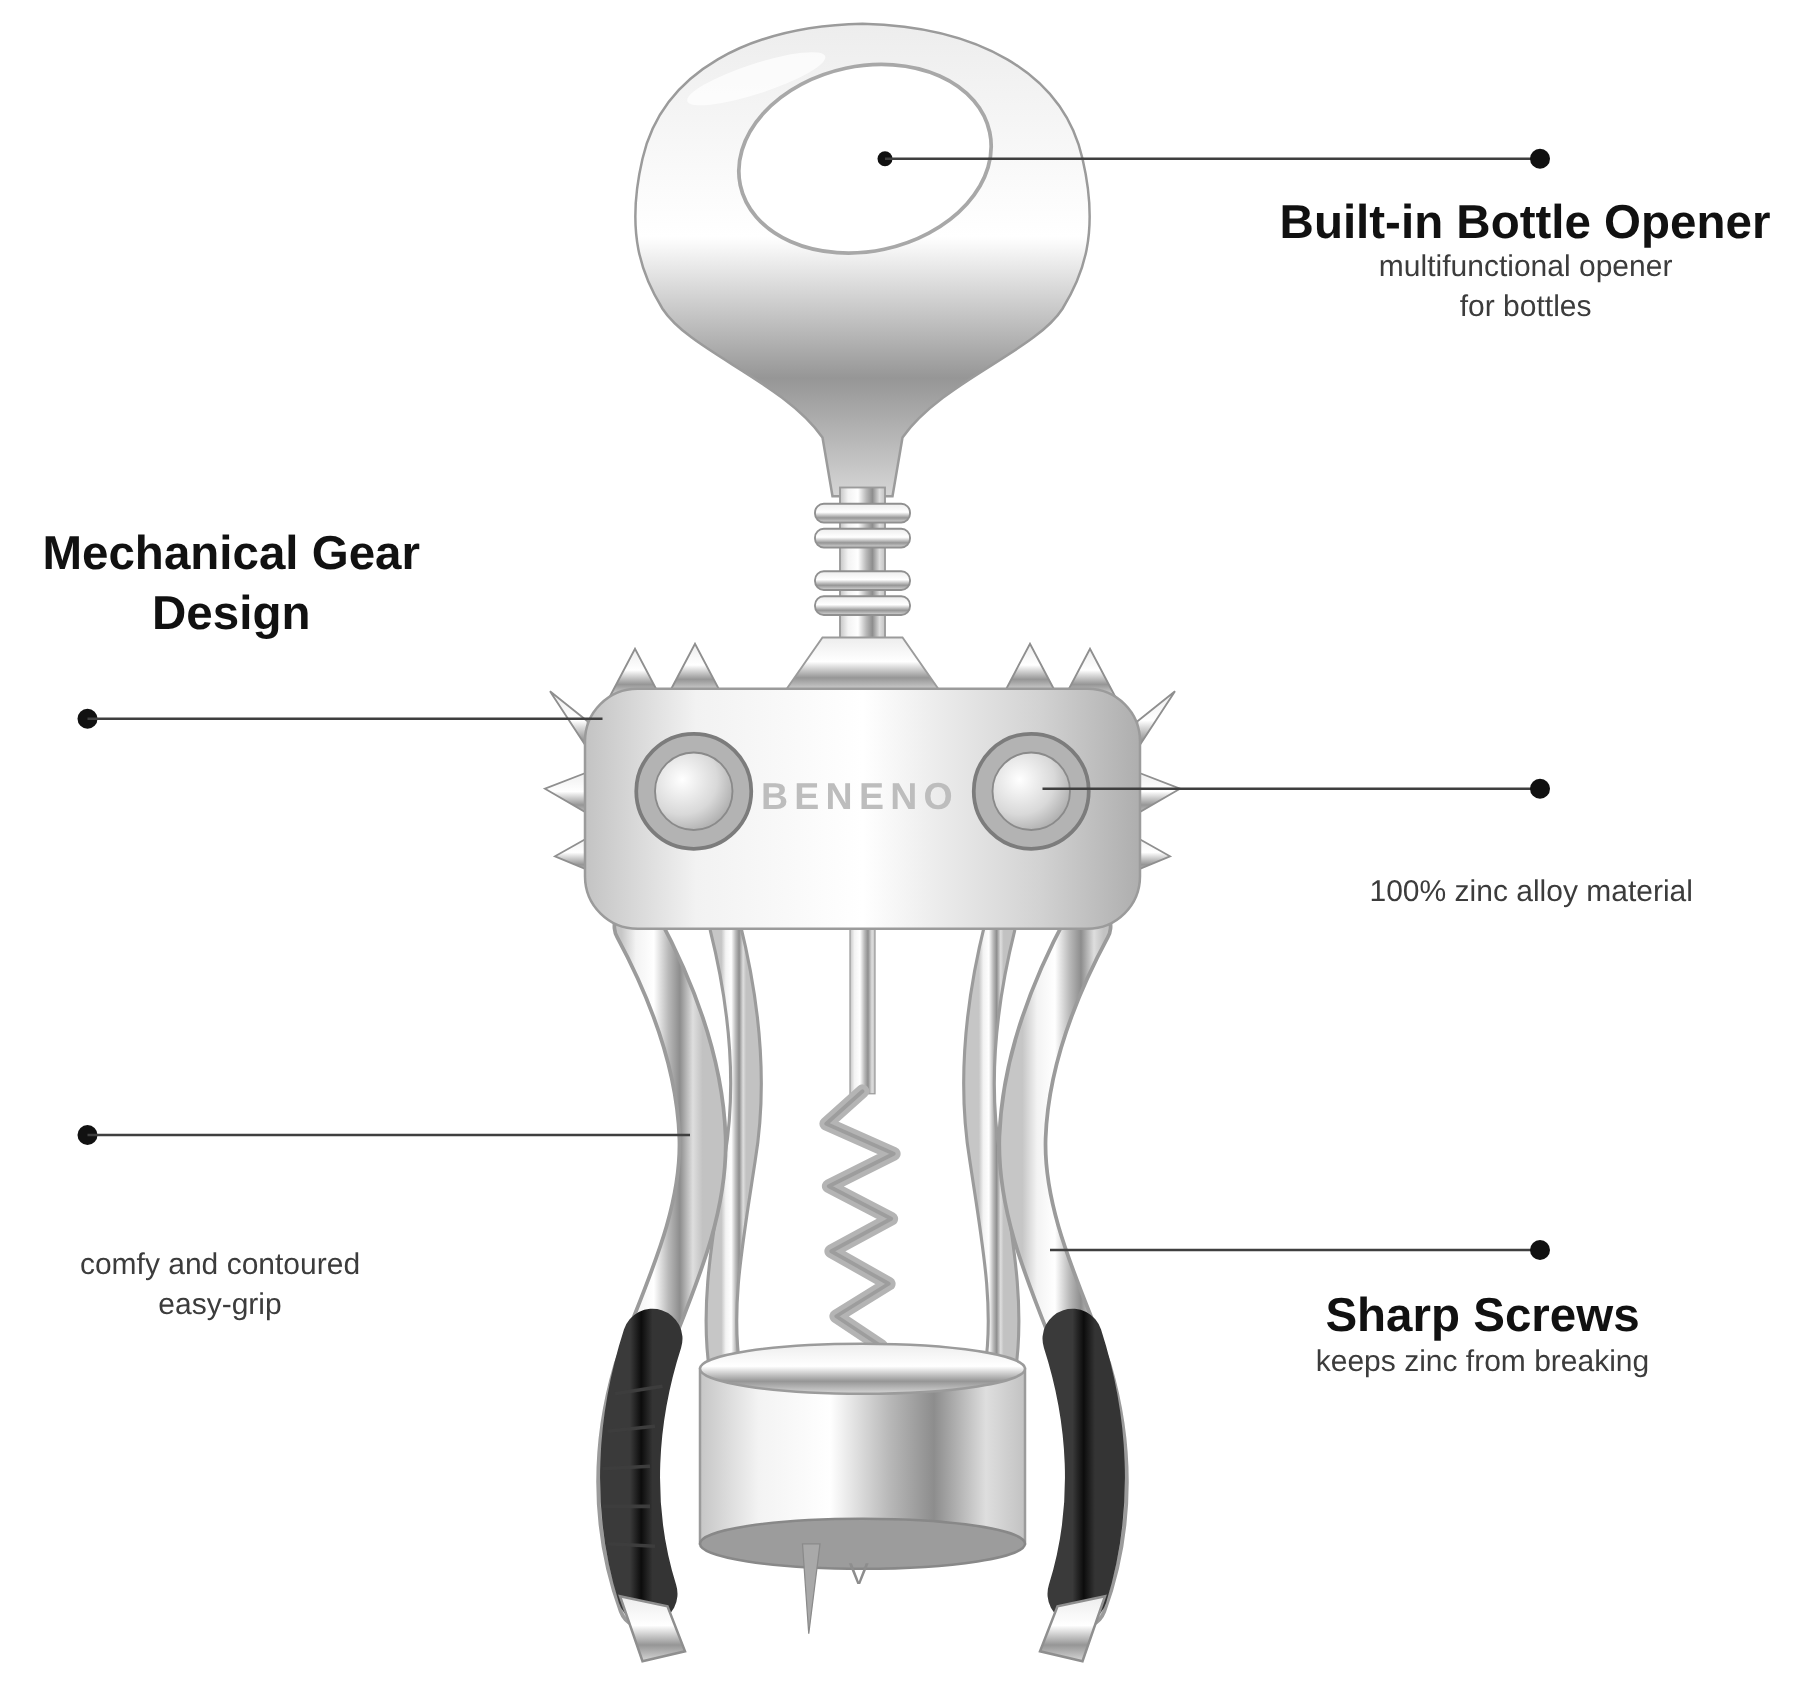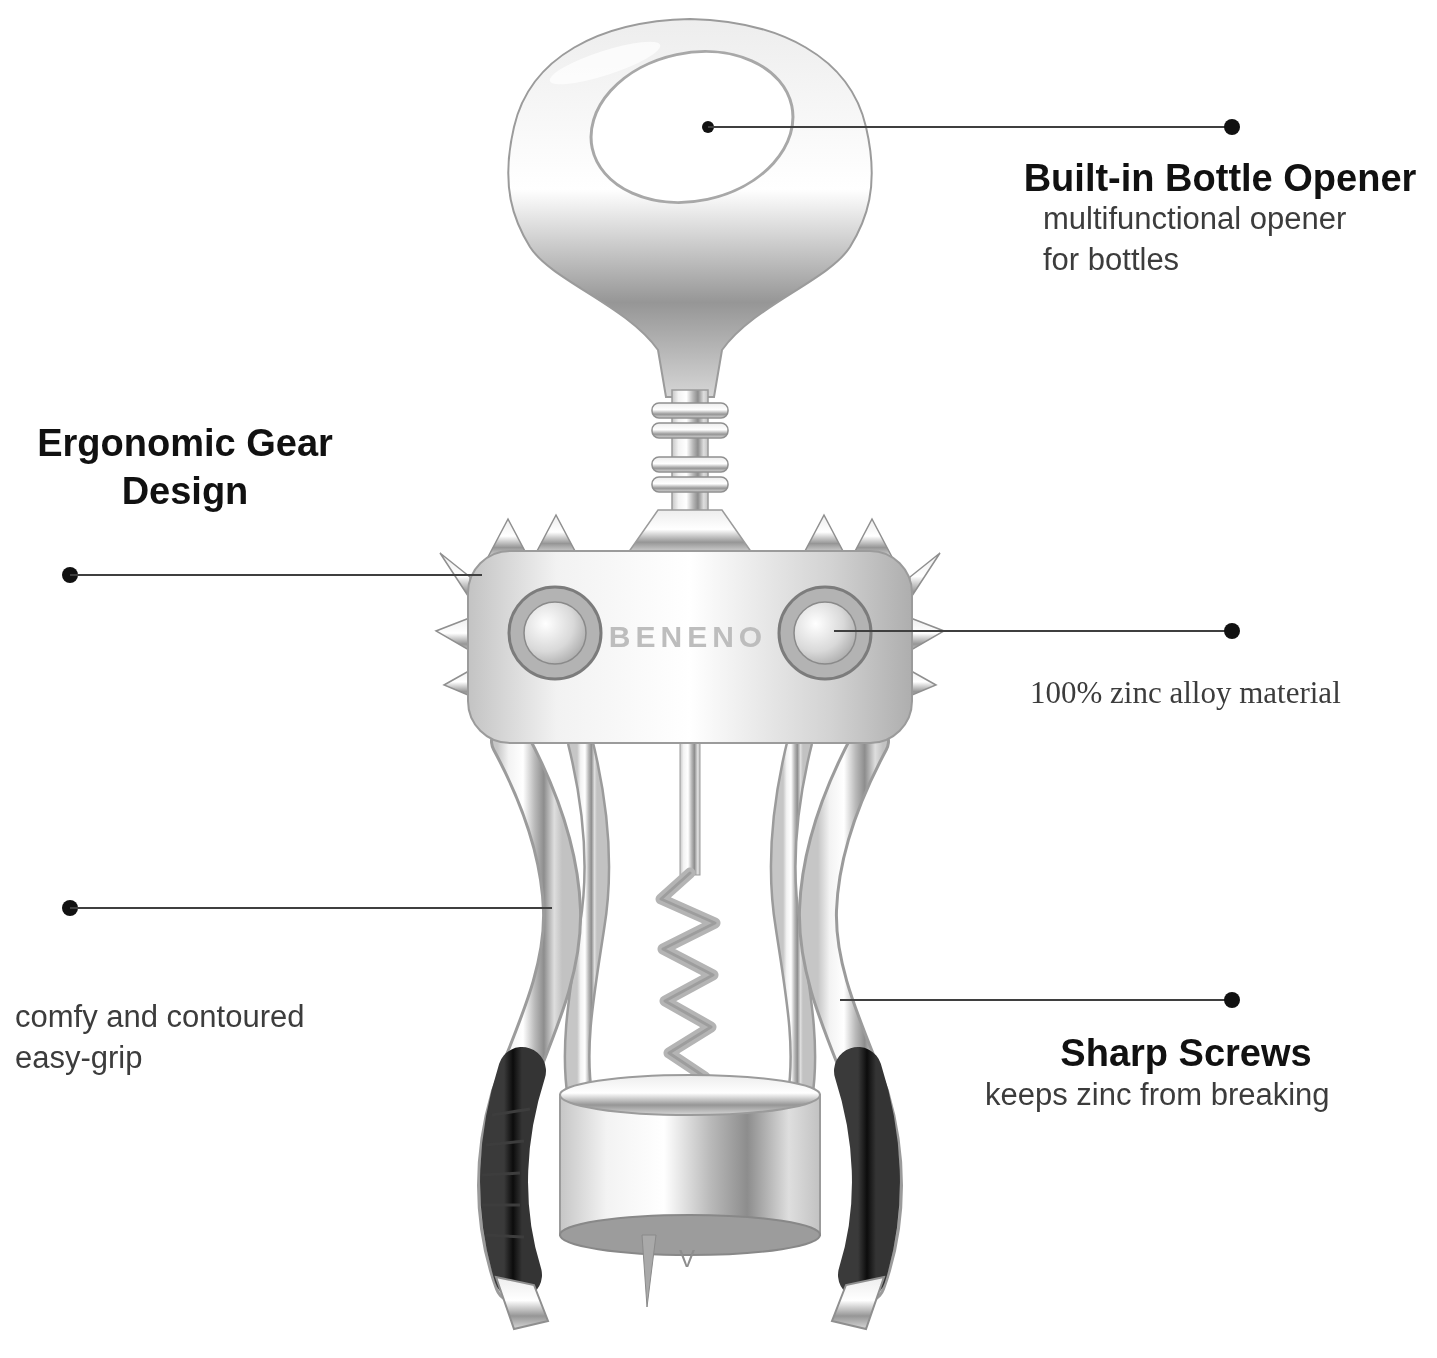--- a/index.html
+++ b/index.html
@@ -16,22 +16,22 @@
     width:520px; height:1340px;
   }
   .product-svg text { font-family:"Liberation Sans", sans-serif; }
   .callout-title {
     position:absolute;
     font-weight:700; font-size:38px; color:#111111;
     text-align:center; white-space:pre-wrap; line-height:1.25;
   }
   .callout-sub {
     position:absolute;
-    font-weight:400; font-size:31px; color:#3c3c3c;
-    white-space:pre-wrap; line-height:1.33;
+    font-weight:400; font-size:24px; color:#3c3c3c;
+    text-align:center; white-space:pre-wrap; line-height:1.33;
   }
   .dot {
     position:absolute; width:16px; height:16px;
     background:#111111; border-radius:50%;
   }
   .dot.sm { width:12px; height:12px; }
   .cline {
     position:absolute; height:2px; background:#3f3f3f;
   }
 </style>
@@ -161,27 +161,27 @@
     <text x="257" y="1262" text-anchor="middle" font-size="24" fill="#8d8d8d">V</text>
   </svg>
 
   <div class="dot sm" style="left:702px; top:121px;"></div>
   <div class="cline" style="left:708px; top:126px; width:518px;"></div>
   <div class="dot" style="left:1224px; top:119px;"></div>
   <div class="callout-title" style="left:1020px; top:155px; width:400px;">Built-in Bottle Opener</div>
   <div class="callout-sub" style="left:1043px; top:198px; width:355px;">multifunctional opener
 for bottles</div>
 
-  <div class="callout-title" style="left:0px; top:420px; width:370px;">Ergonomic Gear Design</div>
+  <div class="callout-title" style="left:0px; top:420px; width:370px;">Mechanical Gear Design</div>
   <div class="dot" style="left:62px; top:567px;"></div>
   <div class="cline" style="left:70px; top:574px; width:412px;"></div>
 
   <div class="cline" style="left:834px; top:630px; width:392px;"></div>
   <div class="dot" style="left:1224px; top:623px;"></div>
-  <div class="callout-sub" style="left:1030px; top:672px; width:390px;font-family:Liberation Serif, serif;">100% zinc alloy material</div>
+  <div class="callout-sub" style="left:1030px; top:698px; width:390px;">100% zinc alloy material</div>
 
   <div class="dot" style="left:62px; top:900px;"></div>
   <div class="cline" style="left:70px; top:907px; width:482px;"></div>
   <div class="callout-sub" style="left:15px; top:996px; width:322px;">comfy and contoured
 easy-grip</div>
 
   <div class="cline" style="left:840px; top:999px; width:386px;"></div>
   <div class="dot" style="left:1224px; top:992px;"></div>
   <div class="callout-title" style="left:1035px; top:1030px; width:302px;">Sharp Screws</div>
   <div class="callout-sub" style="left:985px; top:1074px; width:402px;">keeps zinc from breaking</div>

